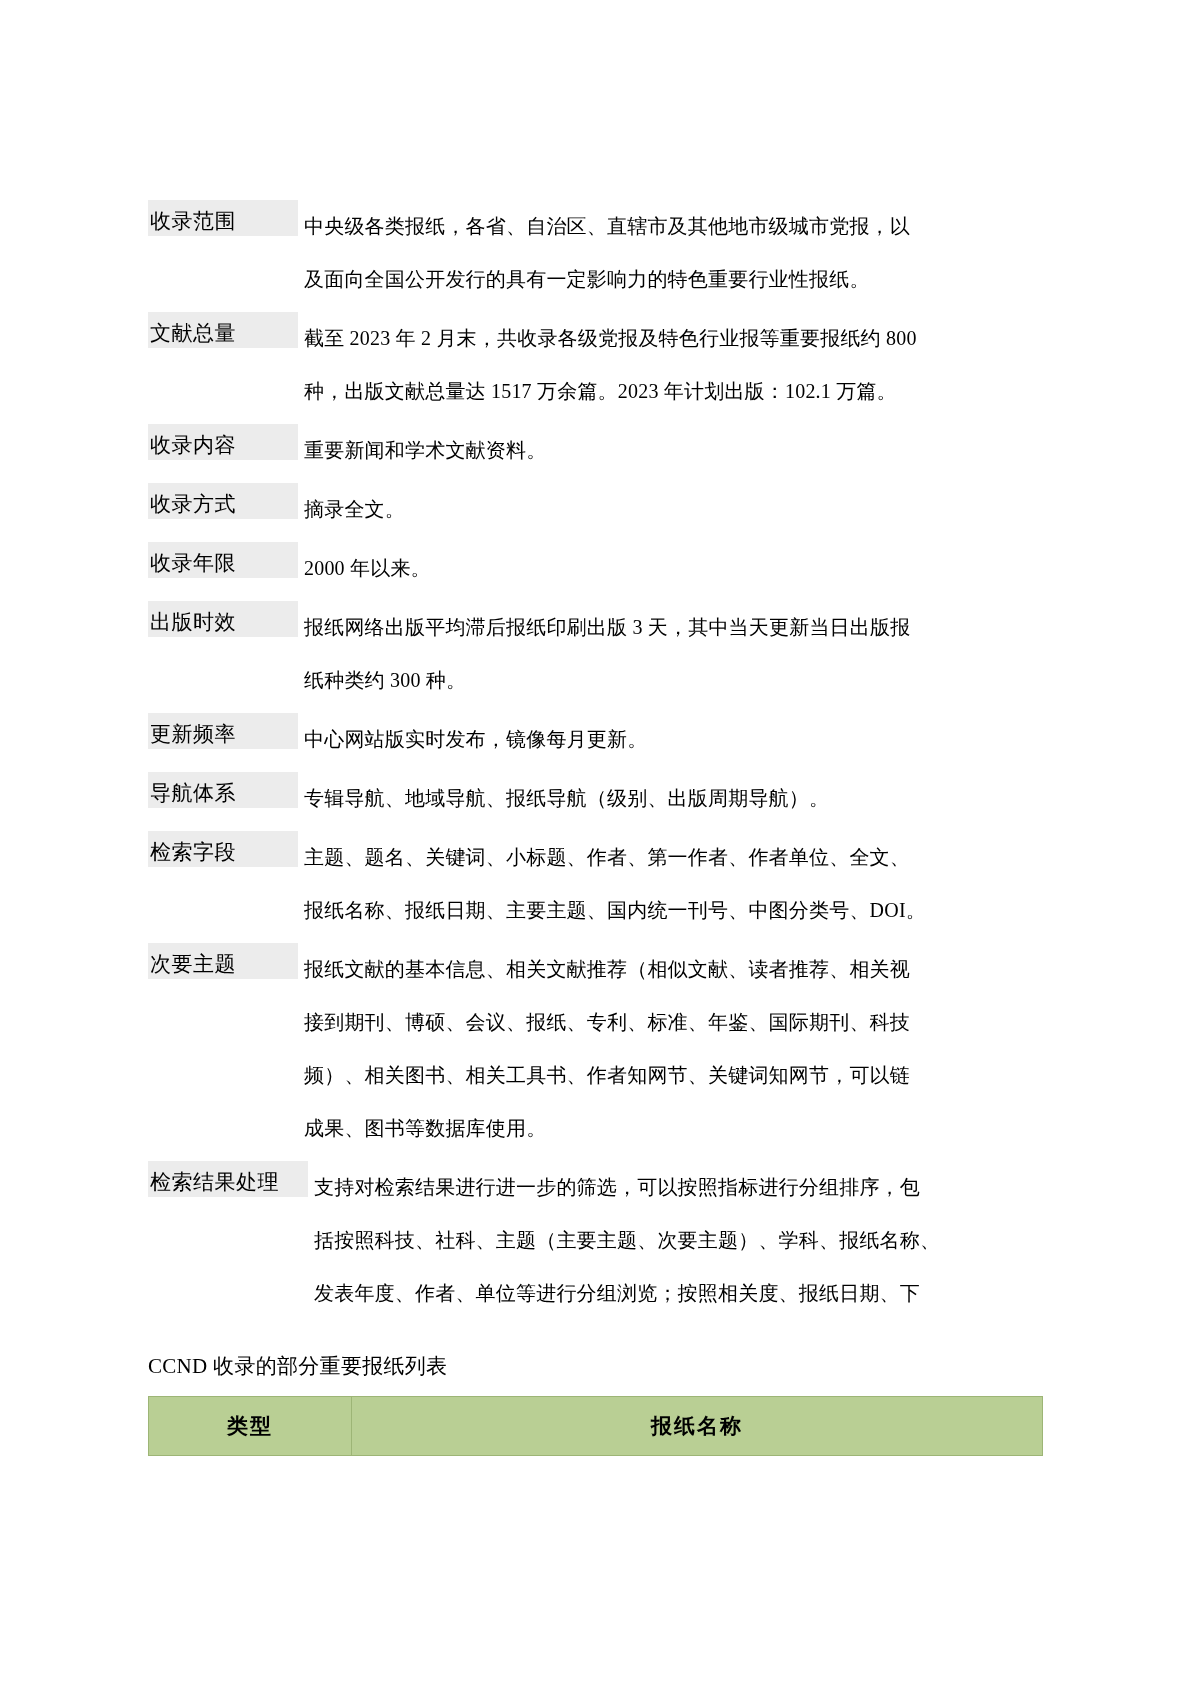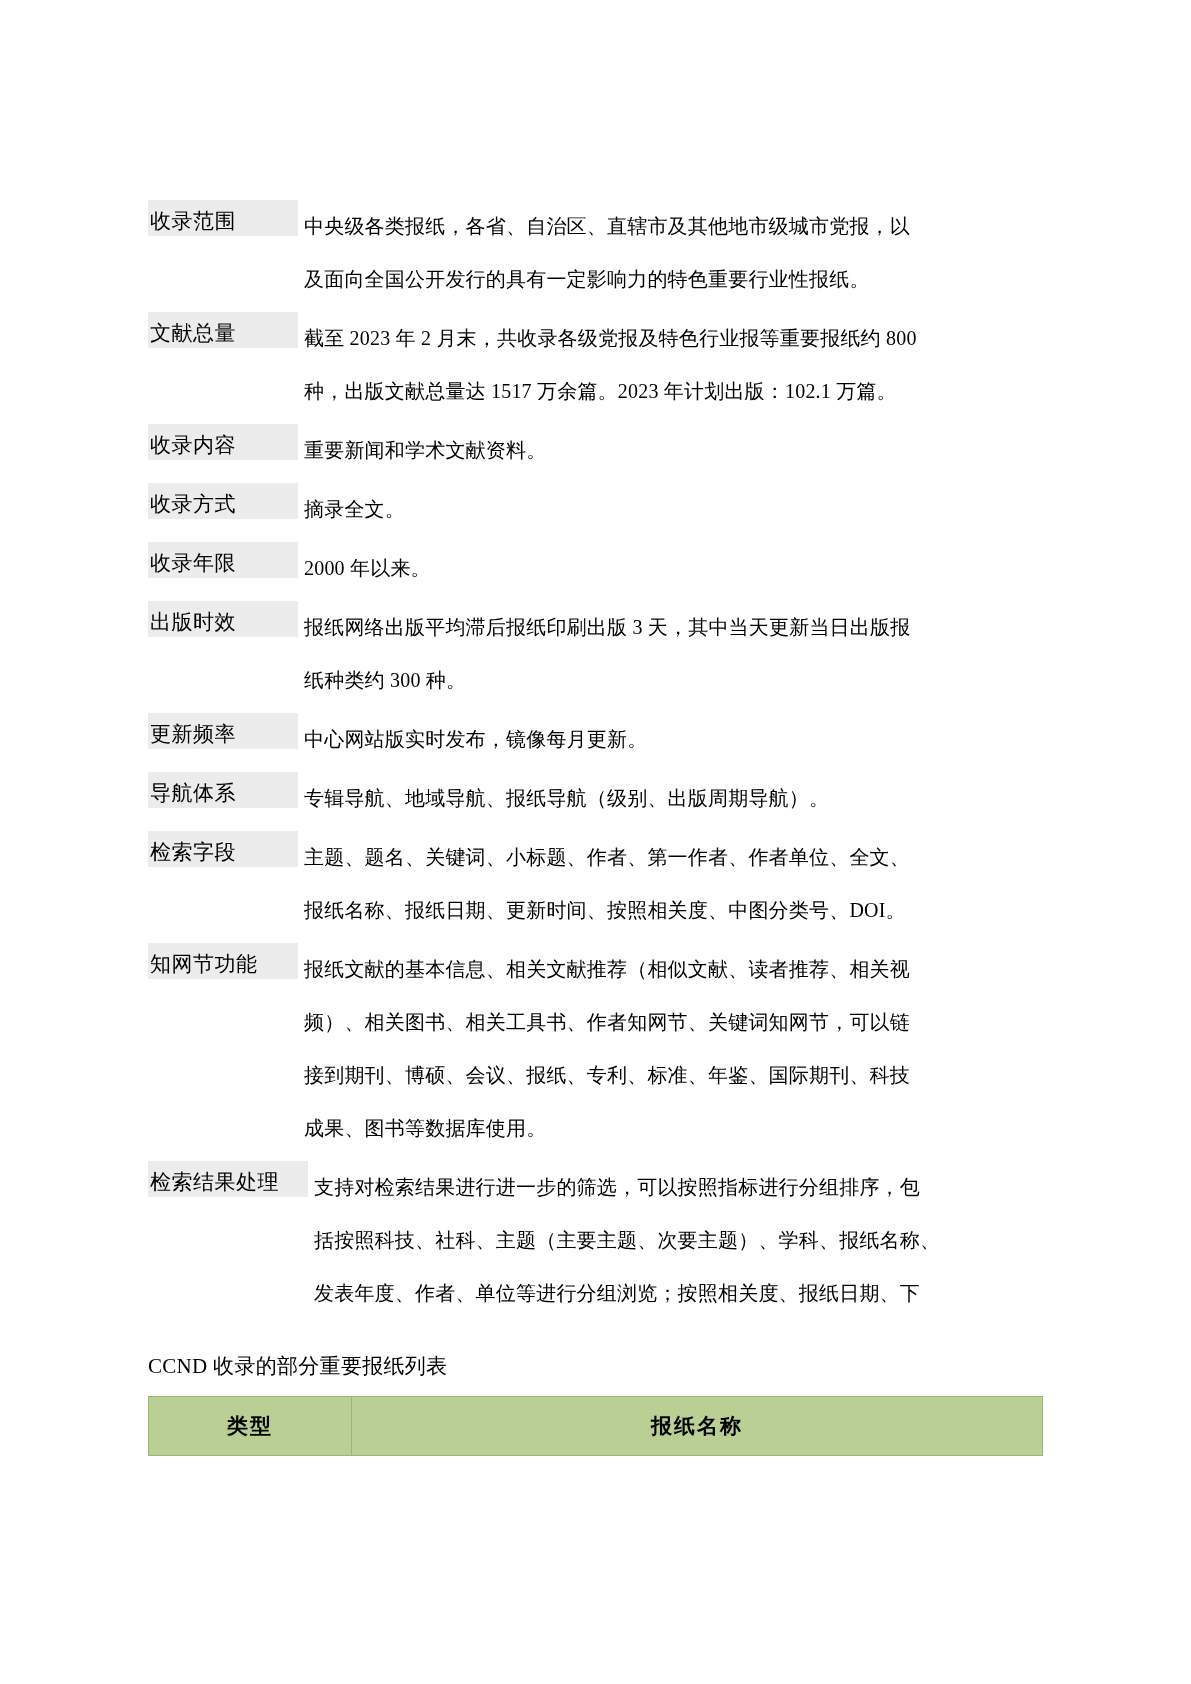--- a/index.html
+++ b/index.html
@@ -149,30 +149,30 @@
       <div class="spec-label">导航体系</div>
       <div class="spec-value">
         <span class="line">专辑导航、地域导航、报纸导航（级别、出版周期导航）。</span>
       </div>
     </div>
 
     <div class="spec-row">
       <div class="spec-label">检索字段</div>
       <div class="spec-value">
         <span class="line">主题、题名、关键词、小标题、作者、第一作者、作者单位、全文、</span>
-        <span class="line">报纸名称、报纸日期、更新时间、按照相关度、中图分类号、DOI。</span>
+        <span class="line">报纸名称、报纸日期、主要主题、国内统一刊号、中图分类号、DOI。</span>
       </div>
     </div>
 
     <div class="spec-row">
-      <div class="spec-label">知网节功能</div>
+      <div class="spec-label">次要主题</div>
       <div class="spec-value">
         <span class="line">报纸文献的基本信息、相关文献推荐（相似文献、读者推荐、相关视</span>
+        <span class="line">接到期刊、博硕、会议、报纸、专利、标准、年鉴、国际期刊、科技</span>
         <span class="line">频）、相关图书、相关工具书、作者知网节、关键词知网节，可以链</span>
-        <span class="line">接到期刊、博硕、会议、报纸、专利、标准、年鉴、国际期刊、科技</span>
         <span class="line">成果、图书等数据库使用。</span>
       </div>
     </div>
 
     <div class="spec-row">
       <div class="spec-label wide">检索结果处理</div>
       <div class="spec-value">
         <span class="line">支持对检索结果进行进一步的筛选，可以按照指标进行分组排序，包</span>
         <span class="line">括按照科技、社科、主题（主要主题、次要主题）、学科、报纸名称、</span>
         <span class="line">发表年度、作者、单位等进行分组浏览；按照相关度、报纸日期、下</span>

